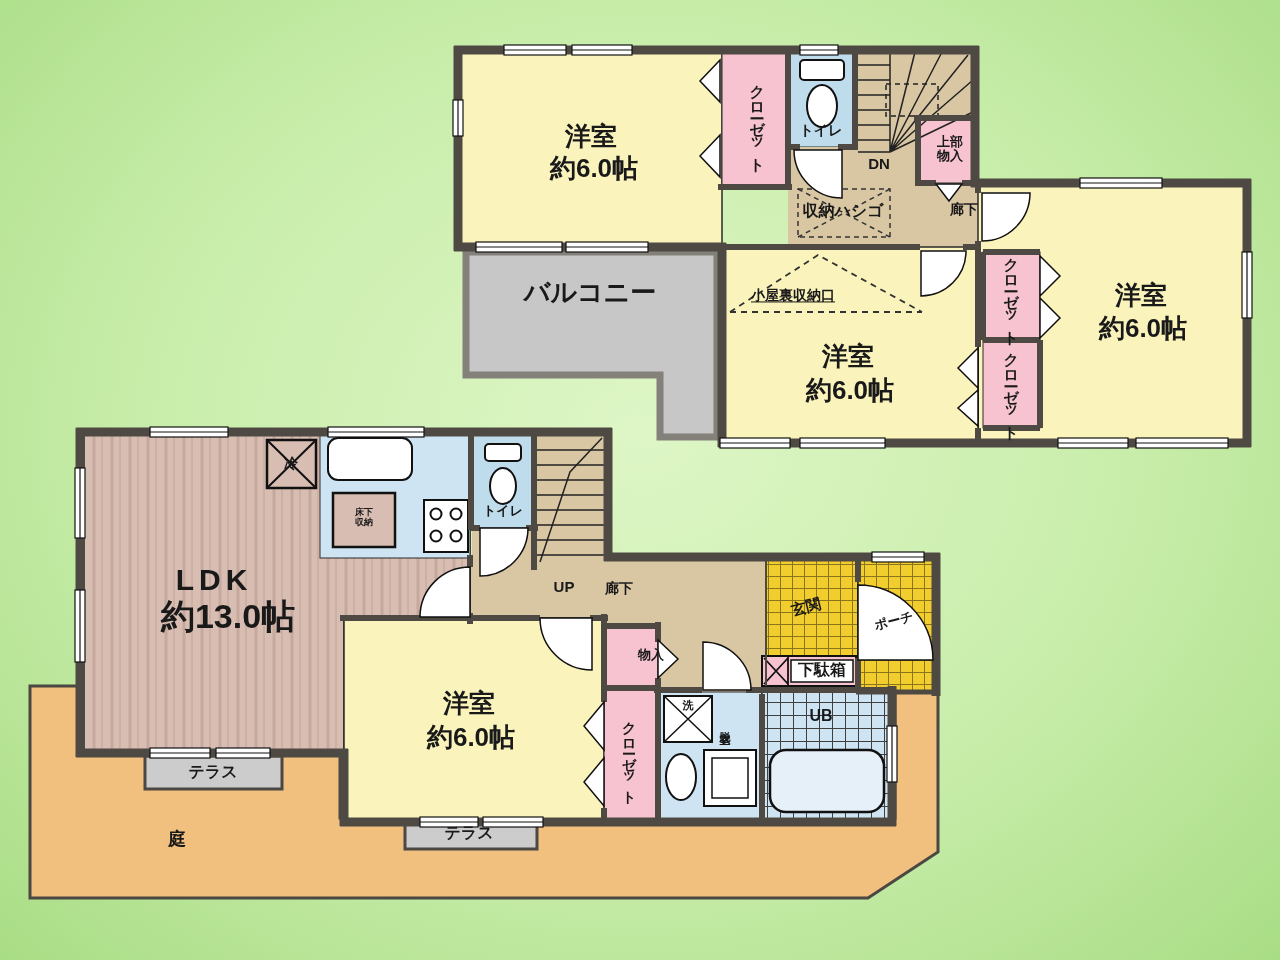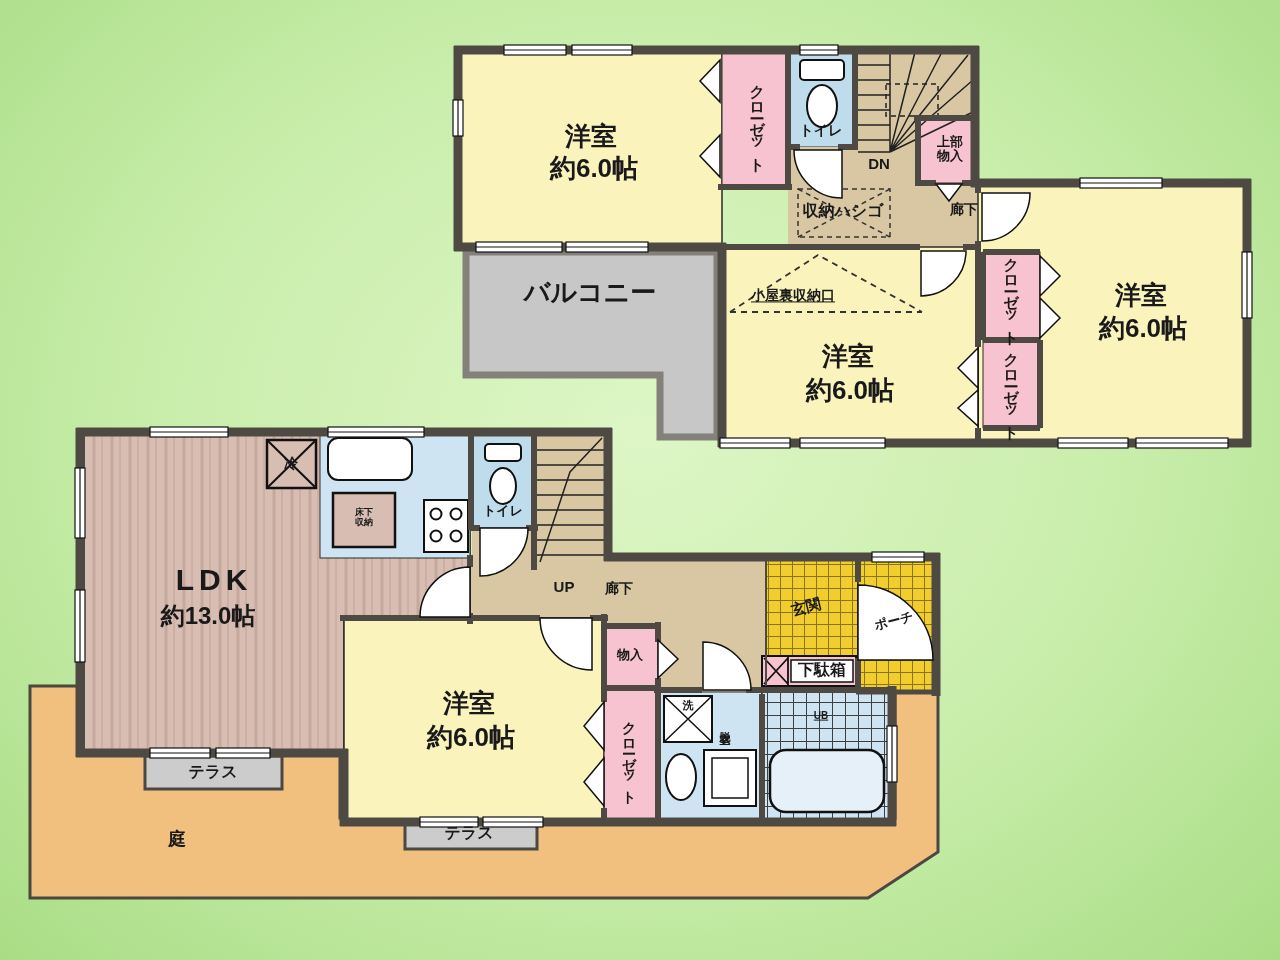--- a/index.html
+++ b/index.html
@@ -239,32 +239,32 @@
   <div class="lbl" style="left:848px;top:356px;font-size:26px;">洋室</div>
   <div class="lbl" style="left:850px;top:390px;font-size:26px;">約6.0帖</div>
   <div class="lbl v" style="left:1011px;top:293px;font-size:15px;">クローゼット</div>
   <div class="lbl v" style="left:1011px;top:388px;font-size:15px;">クローゼット</div>
   <div class="lbl" style="left:1141px;top:295px;font-size:26px;">洋室</div>
   <div class="lbl" style="left:1143px;top:328px;font-size:26px;">約6.0帖</div>
   <div class="lbl" style="left:590px;top:292px;font-size:26px;">バルコニー</div>
 
   <div class="lbl" style="left:291px;top:464px;font-size:14px;">冷</div>
   <div class="lbl" style="left:214px;top:580px;font-size:30px;letter-spacing:5px;">LDK</div>
-  <div class="lbl" style="left:208px;top:616px;font-size:24px;">約13.0帖</div>
+  <div class="lbl" style="left:228px;top:616px;font-size:34px;">約13.0帖</div>
   <div class="lbl wrap" style="left:364px;top:519px;font-size:9px;width:24px;font-family:Liberation Mono, monospace;">床下収納</div>
   <div class="lbl" style="left:503px;top:511px;font-size:13px;">トイレ</div>
   <div class="lbl" style="left:564px;top:556px;font-size:15px;margin-top:31px;">UP</div>
   <div class="lbl" style="left:619px;top:589px;font-size:14px;">廊下</div>
-  <div class="lbl" style="left:630px;top:655px;font-size:13px;text-align:center;">物入</div>
+  <div class="lbl" style="left:651px;top:655px;font-size:13px;text-align:center;">物入</div>
   <div class="lbl rot" style="left:806px;top:607px;font-size:15px;">玄関</div>
   <div class="lbl rot" style="left:894px;top:621px;font-size:13px;">ポーチ</div>
   <div class="lbl" style="left:822px;top:670px;font-size:16px;">下駄箱</div>
   <div class="lbl" style="left:688px;top:706px;font-size:11px;">洗</div>
   <div class="lbl v" style="left:724px;top:724px;font-size:11px;">脱衣室</div>
-  <div class="lbl" style="left:821px;top:716px;font-size:10px;text-decoration:underline;">UB</div>
+  <div class="lbl" style="left:821px;top:716px;font-size:16px;">UB</div>
   <div class="lbl" style="left:469px;top:703px;font-size:26px;">洋室</div>
   <div class="lbl" style="left:471px;top:737px;font-size:26px;">約6.0帖</div>
   <div class="lbl v" style="left:629px;top:755px;font-size:14px;">クローゼット</div>
   <div class="lbl" style="left:213px;top:772px;font-size:16px;">テラス</div>
   <div class="lbl" style="left:469px;top:833px;font-size:16px;">テラス</div>
   <div class="lbl" style="left:177px;top:840px;font-size:18px;">庭</div>
 </div>
 
 </div>
 

